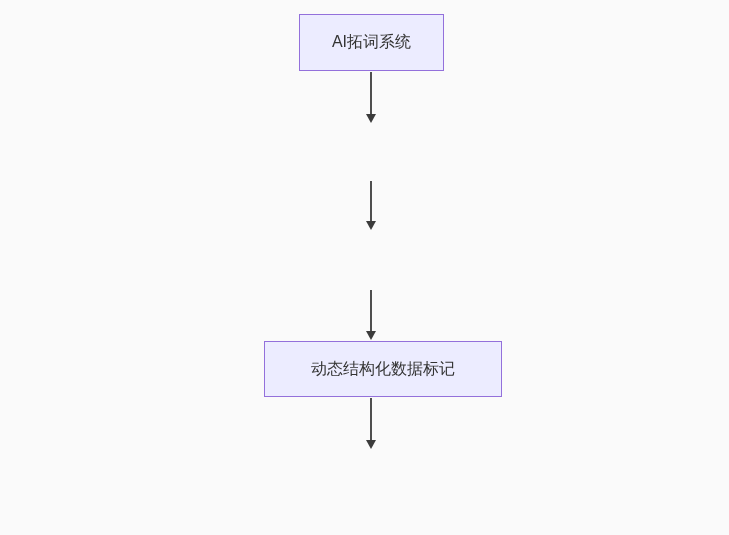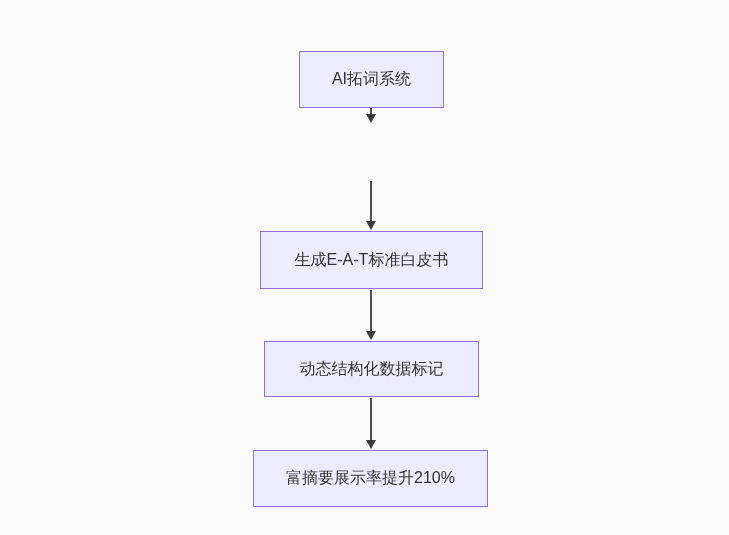--- a/index.html
+++ b/index.html
@@ -40,24 +40,24 @@
     background: var(--node-fill);
     border: 1px solid var(--node-border);
     color: var(--text-color);
     display:flex;
     align-items:center;
     justify-content:center;
     font-size: 16px;
     text-align:center;
     white-space: nowrap;
   }
-  .n1{ left:299px; top:14px;  width:145px; height:57px;margin-top:37px; }
+  .n1{ left:299px; top:14px;  width:145px; height:57px; }
   .n2{ left:275px; top:124px; width:192px; height:56px; }
   .n3{ left:260px; top:231px; width:223px; height:58px; }
-  .n4{ left:264px; top:341px; width:215px; height:56px; }
+  .n4{ left:264px; top:341px; width:238px; height:56px; }
   .n5{ left:253px; top:450px; width:235px; height:57px; }
 </style>
 </head>
 <body>
 
 <div class="canvas">
 
   <svg class="edges" viewBox="0 0 729 535" xmlns="http://www.w3.org/2000/svg">
     <g>
       <line x1="371" y1="72" x2="371" y2="115"></line>
@@ -73,19 +73,17 @@
     </g>
     <g>
       <line x1="371" y1="398" x2="371" y2="441"></line>
       <polygon points="366,440 376,440 371,449"></polygon>
     </g>
   </svg>
 
   <div class="node n1">AI拓词系统</div>
 
 
-  <div class="node n3">生成E-A-T标准白皮书</div>
 
   <div class="node n4">动态结构化数据标记</div>
 
-  <div class="node n5">富摘要展示率提升210%</div>
 
 </div>
 
 </body></html>

